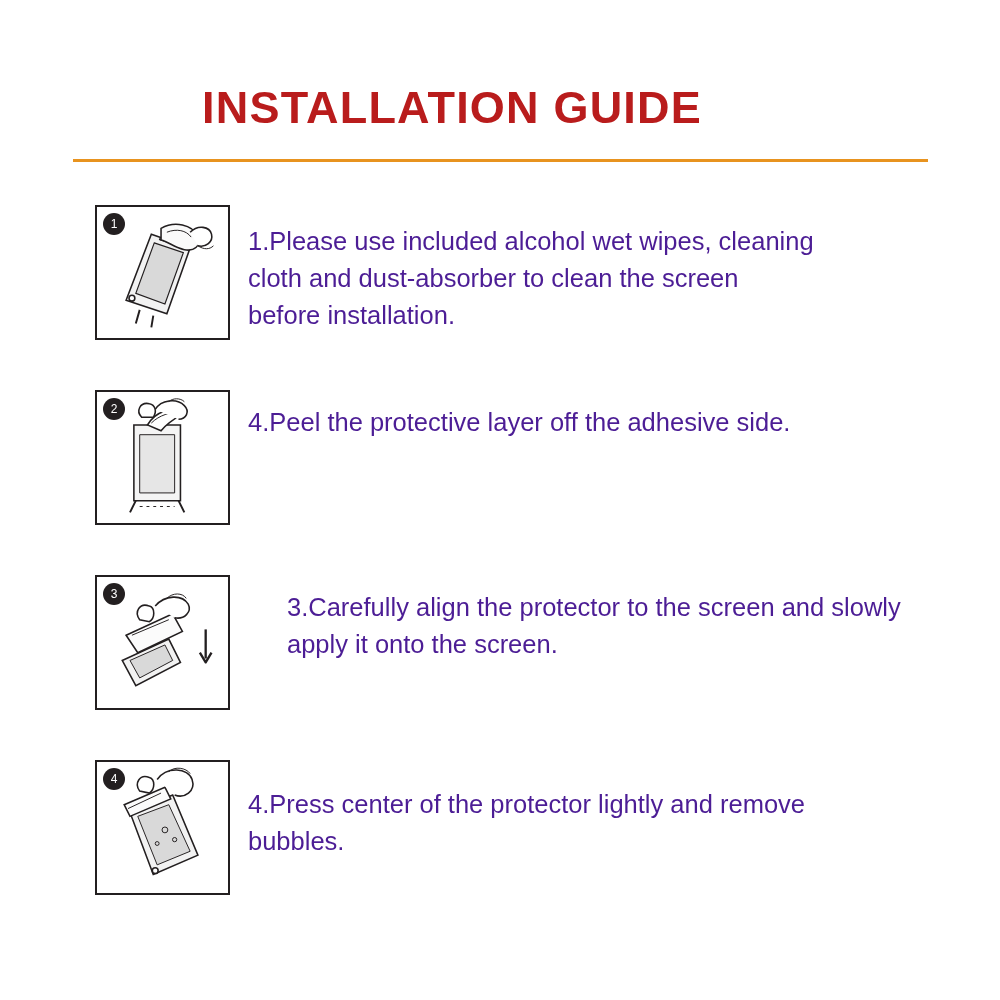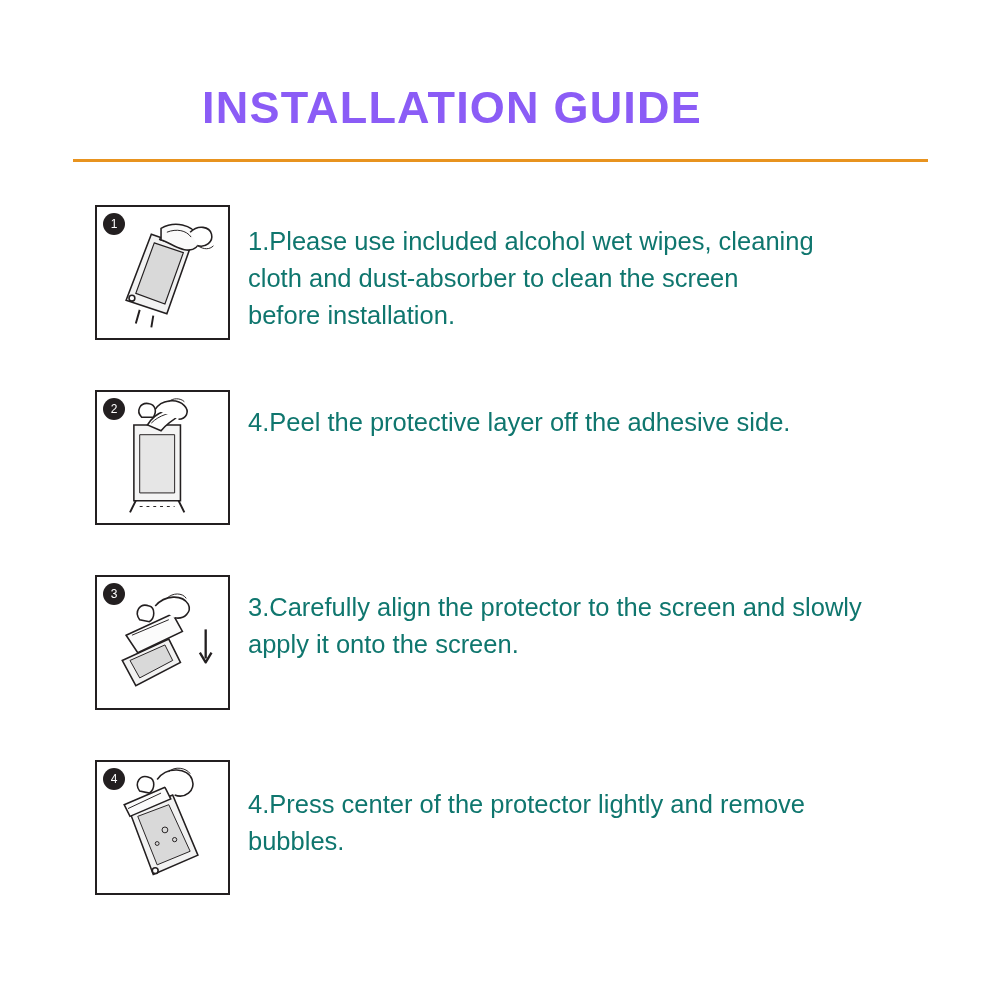--- a/index.html
+++ b/index.html
@@ -22,21 +22,21 @@
   }
   .title {
     position: absolute;
     top: 82px;
     left: 0;
     width: 904px;
     text-align: center;
     font-size: 45px;
     font-weight: bold;
     letter-spacing: 1.2px;
-    color: #8b5cf6;
+    color: #b91c1c;
   }
   .rule {
     position: absolute;
     top: 159px;
     left: 73px;
     width: 855px;
     height: 3px;
     background: #e8931f;
   }
   .steps {
@@ -86,27 +86,27 @@
     width: 100%;
     height: 100%;
     display: block;
   }
   .text {
     flex: 1 1 auto;
     padding-left: 18px;
     padding-right: 60px;
     font-size: 25.5px;
     line-height: 37px;
-    color: #0f766e;
+    color: #4c1d95;
     padding-top: 18px;
     white-space: pre-line;
   }
   .step-2 .text,
   .step-3 .text { padding-top: 8px; }
-  .step-3 .text { padding-top: 14px; }
+  .step-3 .text { padding-top: 14px; margin-left: 39px; }
   .step-4 .text { padding-top: 26px; }
   .step-2 .text { padding-top: 14px; }
 </style>
 </head>
 <body>
 
 <div class="page">
 
   <div class="title">INSTALLATION GUIDE</div>
   <div class="rule"></div>

